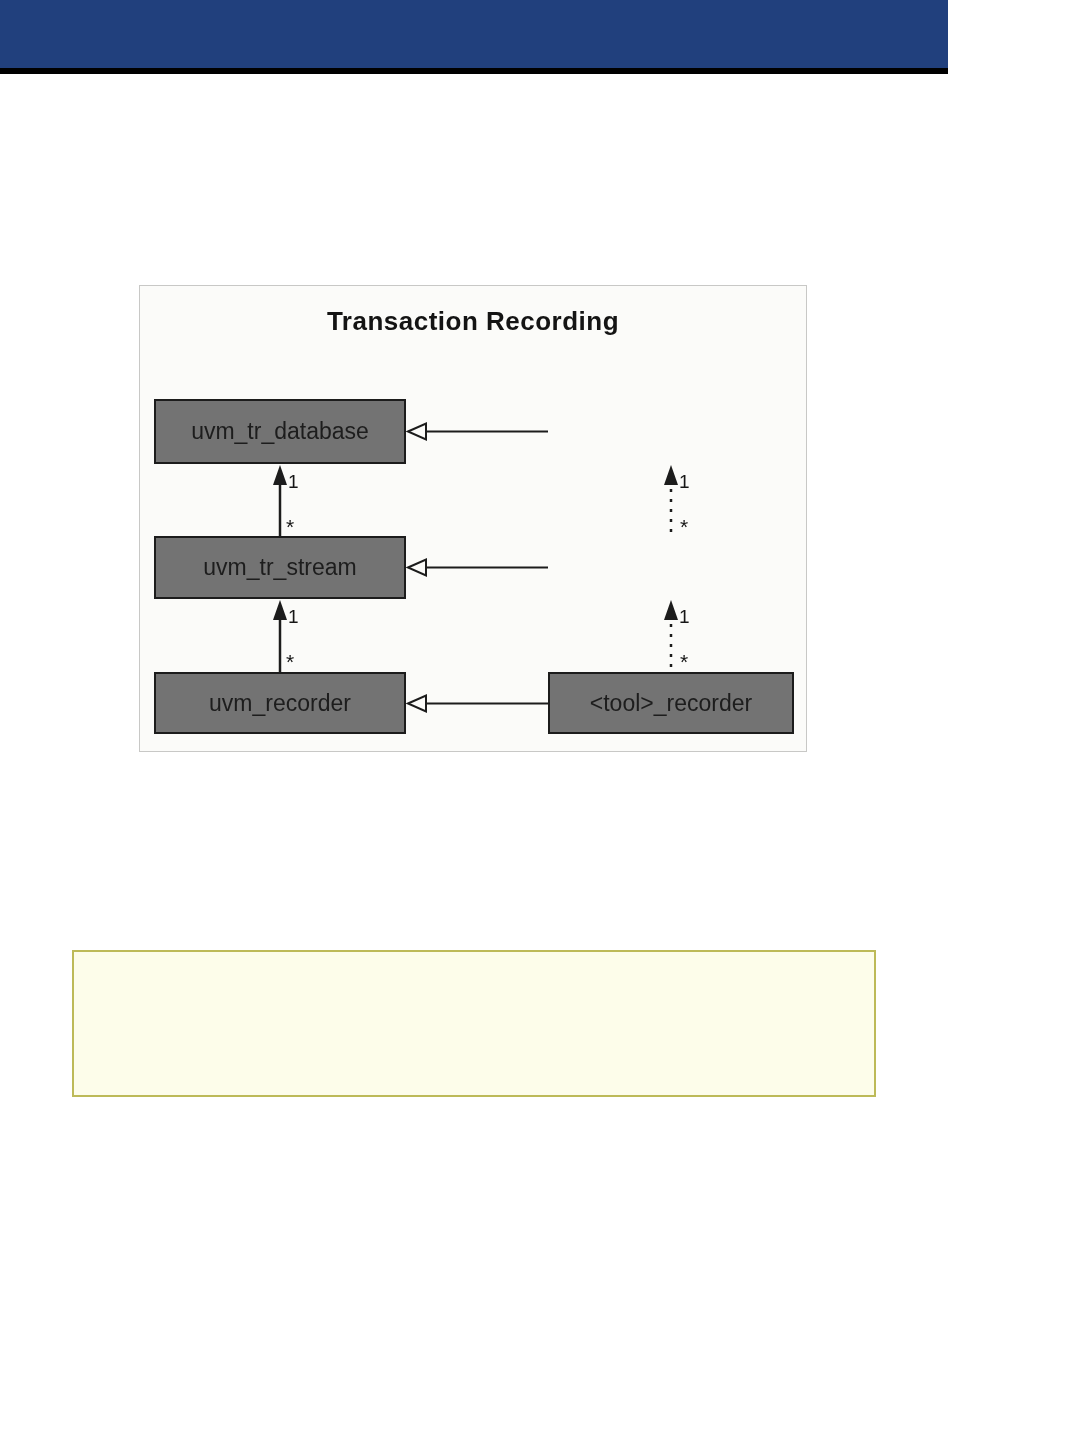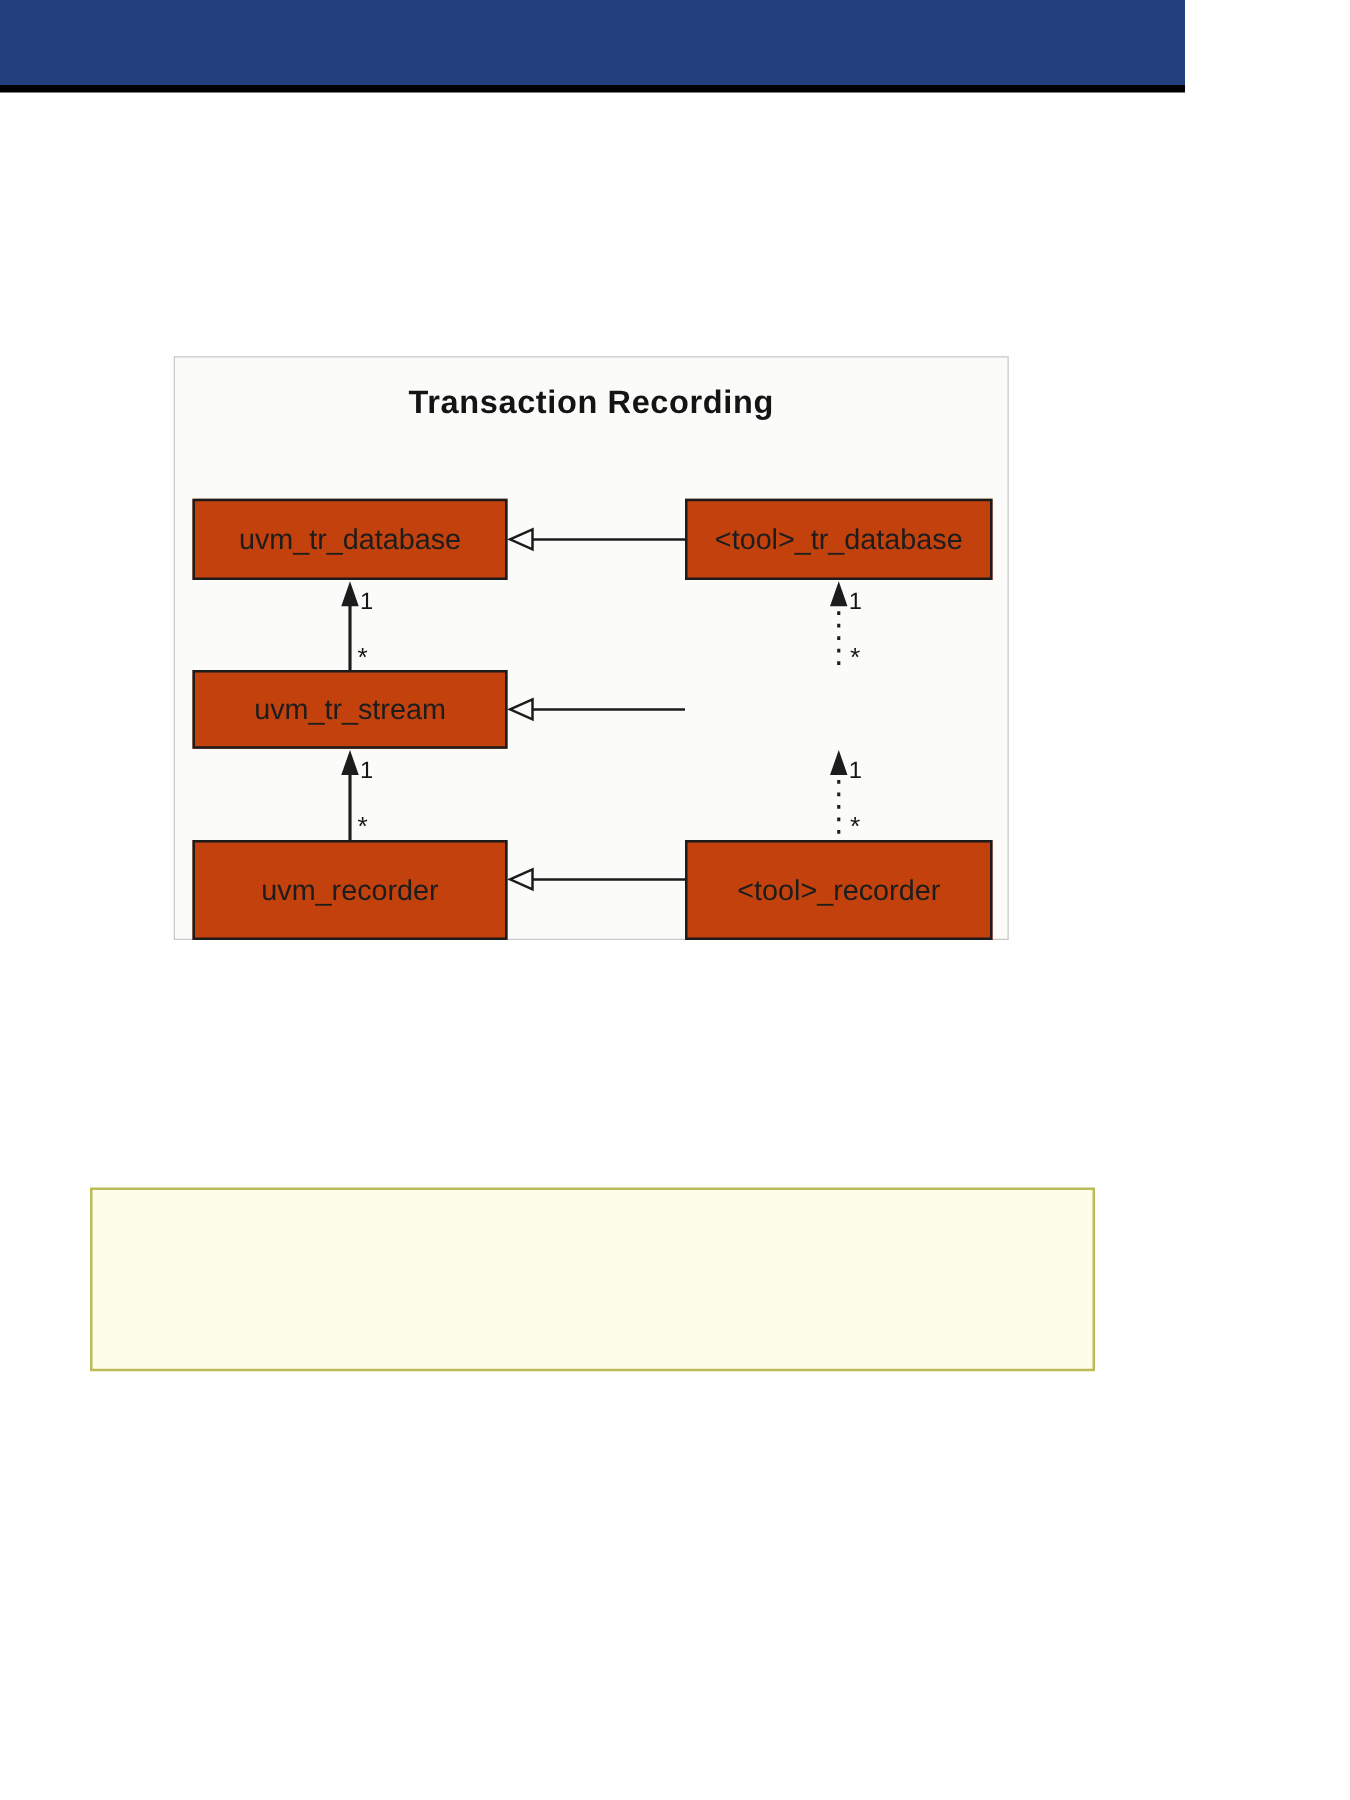--- a/index.html
+++ b/index.html
@@ -38,30 +38,30 @@
     text-align: center;
     font-size: 26px; font-weight: bold; color: #141414;
     letter-spacing: 0.5px;
   }
   .edges { position: absolute; left: 0; top: 0; width: 668px; height: 467px; }
 
   .node {
     position: absolute;
     box-sizing: border-box;
     border: 2px solid #1c1c1c;
-    background: #c2410c;
+    background: #737373;
     display: flex; align-items: center; justify-content: center;
     font-size: 23px; color: #1d1d1d;
     white-space: nowrap;
   }
   .c-left  { left: 14px;  width: 252px; }
   .c-right { left: 408px; width: 246px; }
   .r0 { top: 113px; height: 65px; }
   .r1 { top: 250px; height: 63px; text-align: center; }
-  .r2 { top: 386px; height: 80px; }
+  .r2 { top: 386px; height: 62px; }
 
   .mult {
     position: absolute;
     color: #161616;
     line-height: 1;
   }
   .mult-one  { font-size: 19px; }
   .mult-many { font-size: 21px; }
 
   
@@ -115,21 +115,20 @@
       </g>
       <g>
         <polygon points="531,314 524,334 538,334" fill="#1c1c1c"></polygon>
         <line x1="531" y1="338" x2="531" y2="386" stroke="#1c1c1c" stroke-width="2.5" stroke-dasharray="3 7"></line>
       </g>
     </svg>
 
     <div class="node c-left r0">uvm_tr_database</div>
     <div class="node c-left r1">uvm_tr_stream</div>
     <div class="node c-left r2">uvm_recorder</div>
-    <div class="node c-right r0">&lt;tool&gt;_tr_database</div>
     <div class="node c-right r2">&lt;tool&gt;_recorder</div>
 
     <span class="mult mult-one" style="left:148px; top:186px;">1</span>
     <span class="mult mult-many" style="left:146px; top:230px;">*</span>
     <span class="mult mult-one" style="left:148px; top:321px;">1</span>
     <span class="mult mult-many" style="left:146px; top:365px;">*</span>
     <span class="mult mult-one" style="left:539px; top:186px;">1</span>
     <span class="mult mult-many" style="left:540px; top:230px;">*</span>
     <span class="mult mult-one" style="left:539px; top:321px;">1</span>
     <span class="mult mult-many" style="left:540px; top:365px;">*</span>

